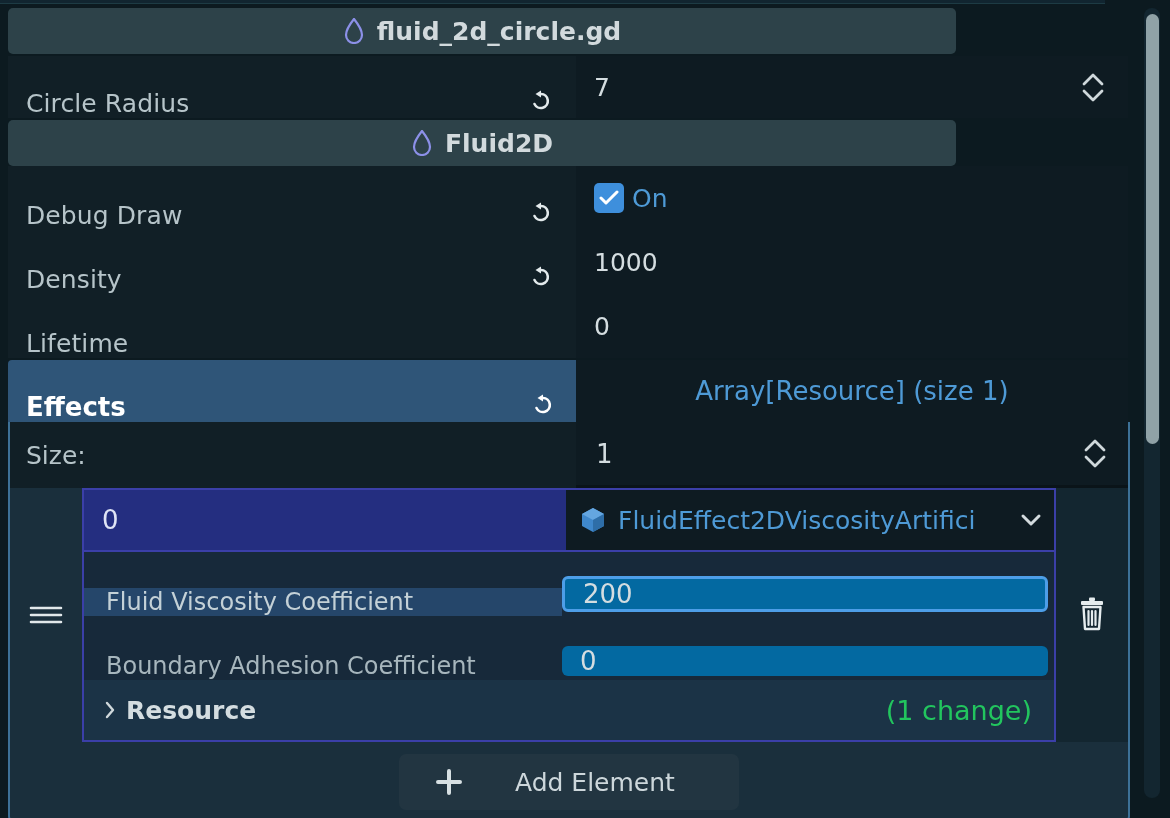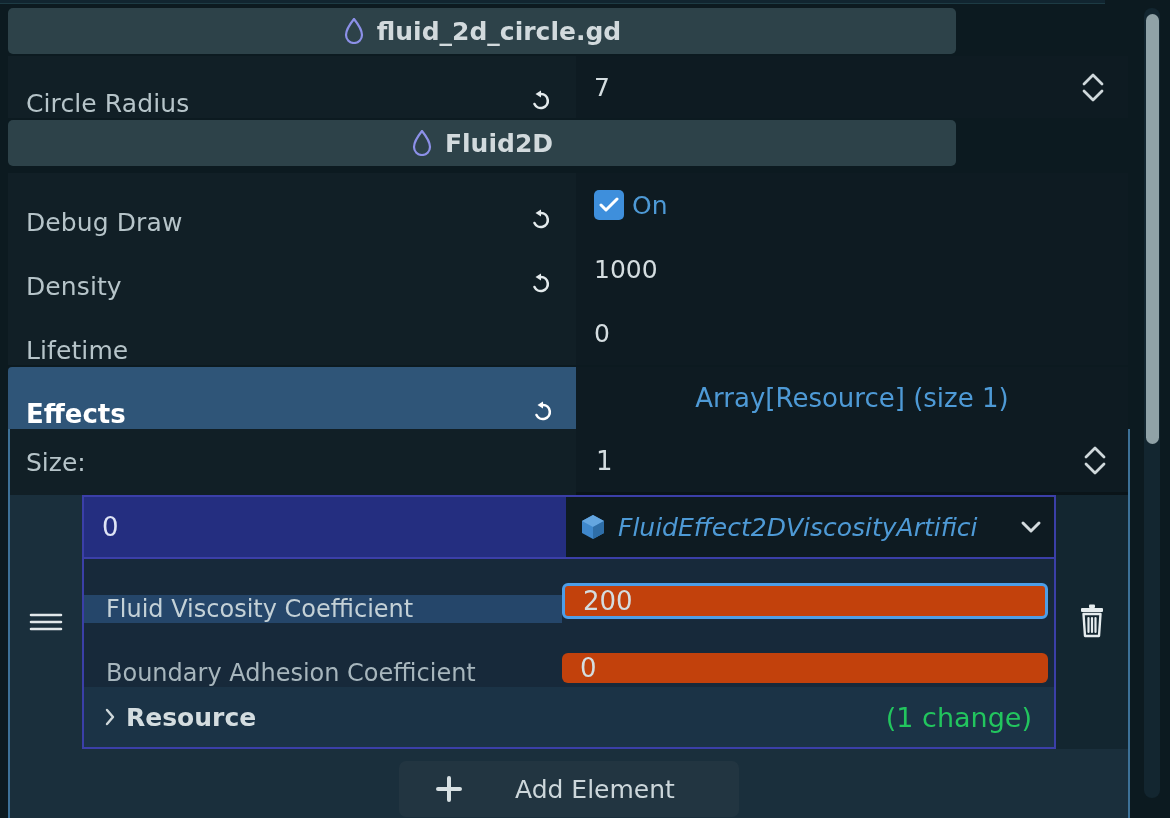--- a/index.html
+++ b/index.html
@@ -196,40 +196,39 @@
     background: #0e1b22;
     display: flex; align-items: center;
     gap: 10px;
     padding: 0 8px 0 12px;
     overflow: hidden;
   }
   .index-row .res .rname {
     color: #4e9ad6; font-size: 25px;
     white-space: nowrap; overflow: hidden;
     flex: 1;
-    font-style: italic;
   }
 
   .props-box {
     border: 2px solid #3b3fa8;
     background: #17293a;
   }
 
   .prop-row { display: flex; height: 64px; align-items: flex-end; }
   .prop-row .plabel {
     width: 478px;
     display: flex; align-items: center;
     padding-left: 22px;
     color: #a7b6bd; font-size: 24px;
   }
   .prop-row.selected .plabel { background: #25466a; color: #c4d1d7; }
   .prop-row .pfield {
     flex: 1;
     margin: 4px 6px 4px 0;
-    background: #c2410c;
+    background: #0369a1;
     border-radius: 6px;
     display: flex; align-items: center;
     padding-left: 18px;
     color: #d4dde0; font-size: 26px;
   }
   .prop-row .pfield.focused { border: 3px solid #4d9ee8; }
 
   .resource-sub {
     display: flex;
     align-items: center;
@@ -321,21 +320,21 @@
       </div>
     </div>
 
     <div class="class-header" style="margin-top:2px;">
       <svg class="drop-icon" viewBox="0 0 22 26">
         <path d="M11 1 C11 1 3 11 3 17 A8 8 0 0 0 19 17 C19 11 11 1 11 1 Z" fill="none" stroke="#8c90e8" stroke-width="2.2"></path>
       </svg>
       <span>Fluid2D</span>
     </div>
 
-    <div class="row" style="height:64px;margin-top:7px;">
+    <div class="row" style="height:64px;">
       <div class="label" style="width:568px;justify-content:space-between;padding-right:18px;">
         <span>Debug Draw</span>
         <span class="revert">
           <svg width="28" height="28" viewBox="0 0 28 28">
             <path d="M14 7 A7 7 0 1 1 7.5 17" fill="none" stroke="#e3eaec" stroke-width="2.6" stroke-linecap="round"></path>
             <path d="M14 3.5 L14 10.5 L8.5 7 Z" fill="#e3eaec"></path>
           </svg>
         </span>
       </div>
       <div class="value" style="flex:1;gap:8px;">

